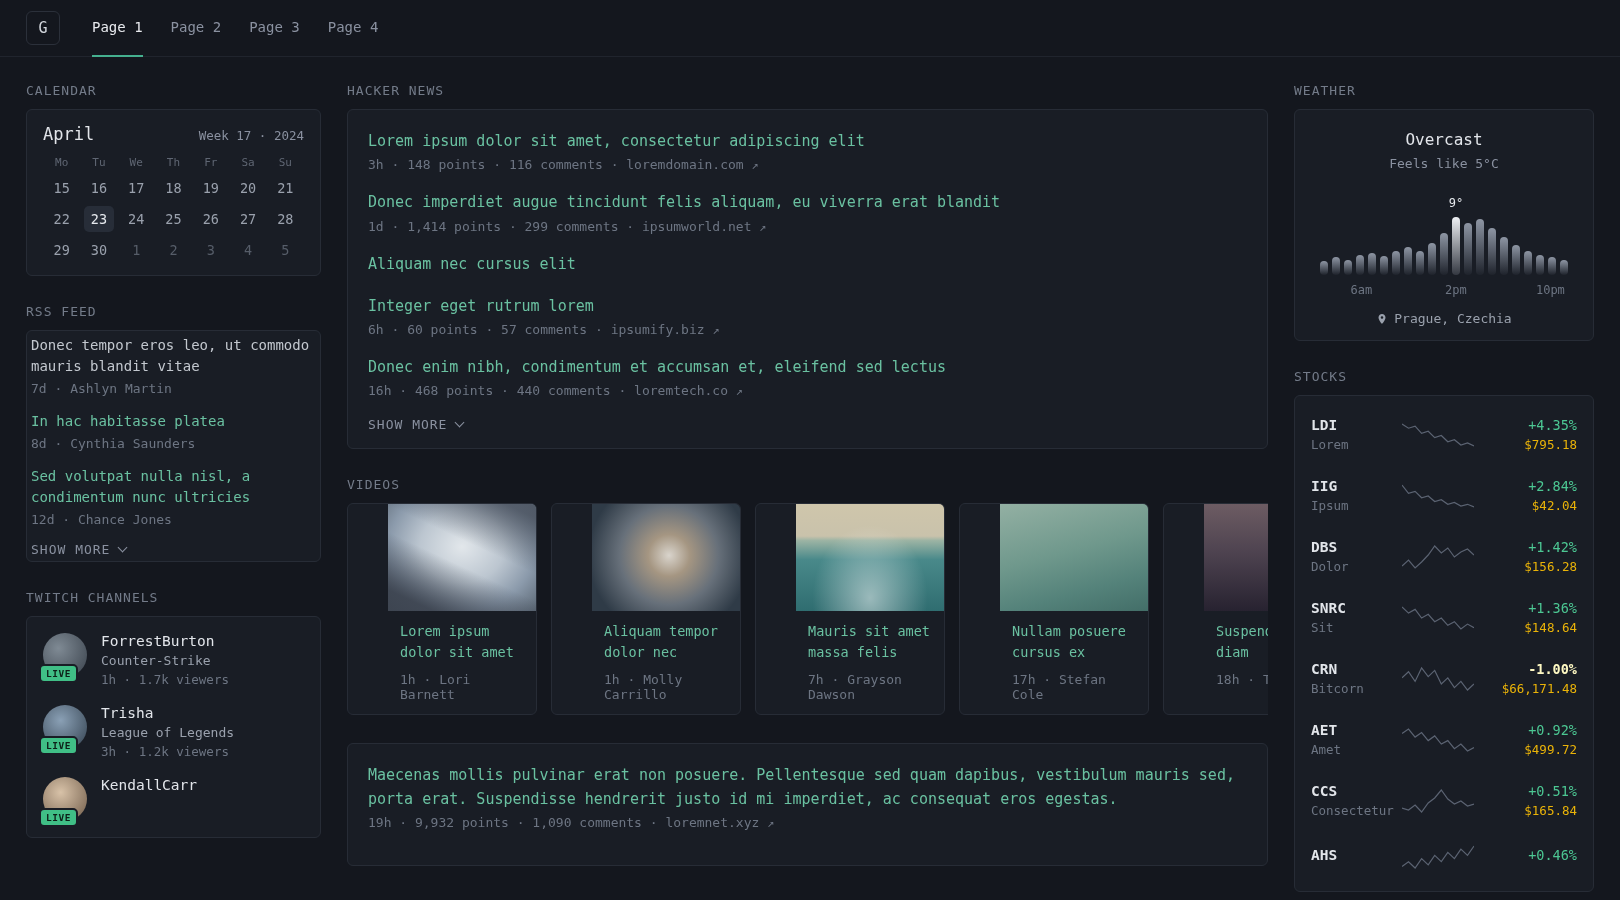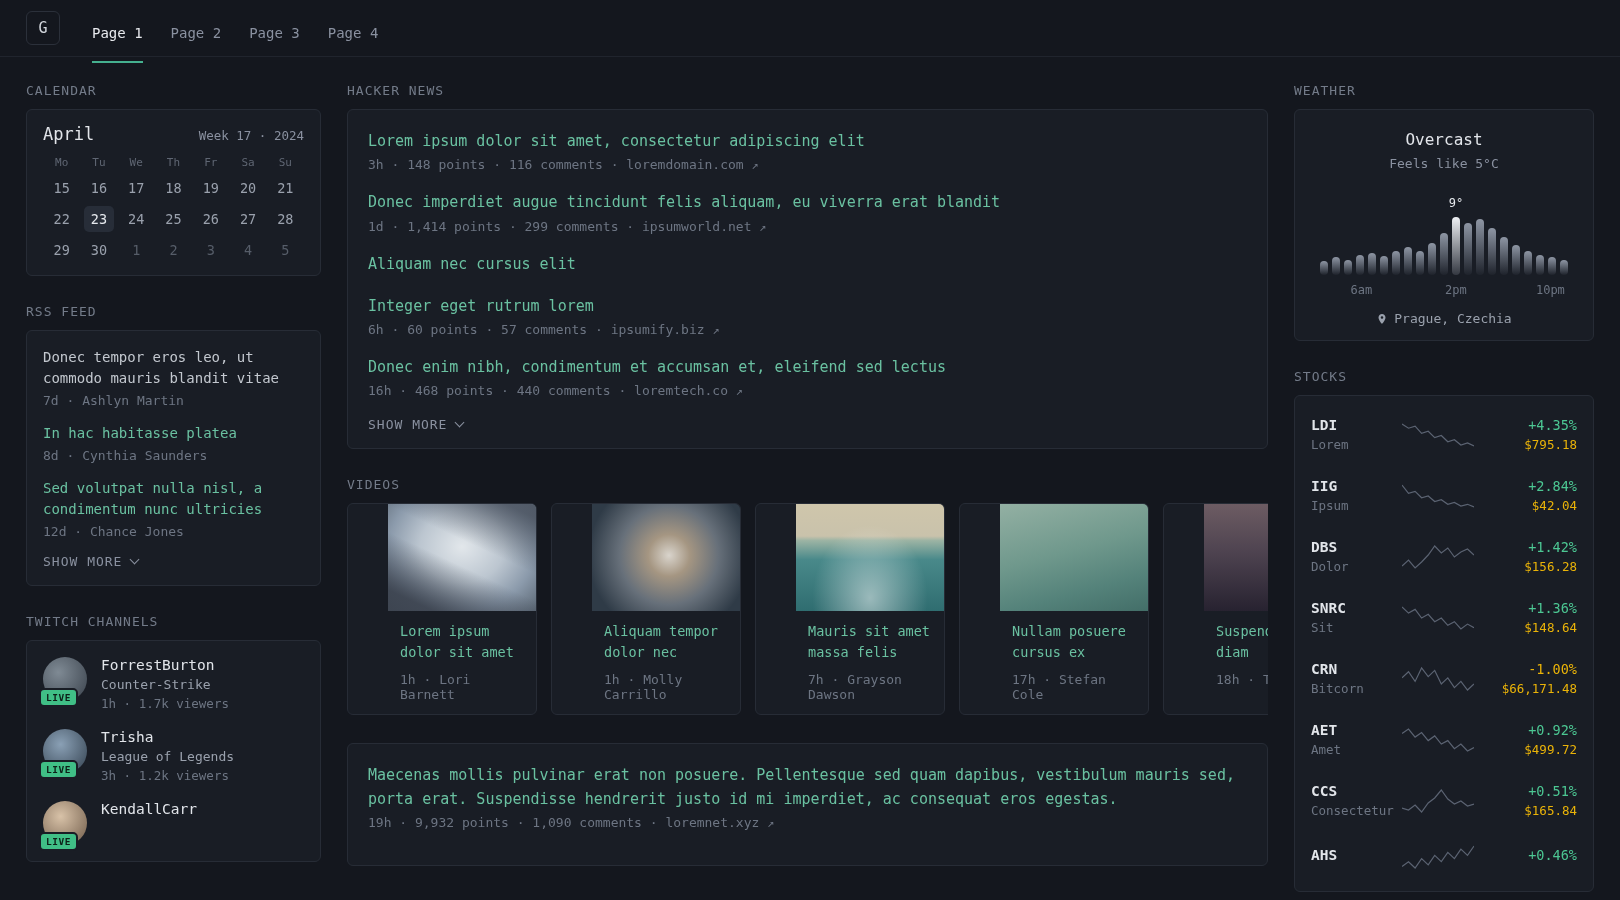--- a/index.html
+++ b/index.html
@@ -9,21 +9,21 @@
     background:#14171e; color:#d3d7dd;
     font-family:"DejaVu Sans Mono","Liberation Mono",monospace;
     font-size:14px;
   }
   a { text-decoration:none; }
 
   
   .topbar { display:flex; align-items:center; height:57px; padding:0 26px; gap:32px; border-bottom:1px solid #20242d; }
   .logo { width:34px; height:34px; border:1px solid #2b303a; border-radius:6px; display:flex; align-items:center; justify-content:center; font-size:15px; color:#d3d7dd; cursor:pointer; }
   .tabs { display:flex; gap:28px; height:57px; }
-  .tab { color:#8a91a0; display:flex; align-items:center; height:100%; border-bottom:2px solid transparent; cursor:pointer;margin-top:6px; }
+  .tab { color:#8a91a0; display:flex; align-items:center; height:100%; border-bottom:2px solid transparent; cursor:pointer; }
   .tab.active { color:#e8eaee; border-bottom-color:#45b08f; }
 
   
   .page { display:grid; grid-template-columns:295px minmax(0,1fr) 300px; gap:26px; padding:26px; align-items:start; }
   .widget { margin-bottom:28px; }
   .sec-title { font-size:13px; color:#737b89; letter-spacing:1px; margin:0 0 11px; font-weight:normal; }
   .card { background:#191d25; border:1px solid #272c36; border-radius:6px;padding-left:40px; }
 
   
   .cal-card { padding:14px 16px 12px; }
@@ -31,21 +31,21 @@
   .cal-month { font-size:17px; color:#e2e5ea; }
   .cal-week { font-size:12.5px; color:#8a91a0; }
   .cal-grid { display:grid; grid-template-columns:repeat(7,1fr); row-gap:5px; justify-items:center; }
   .cal-grid-head { margin-bottom:6px; }
   .cal-dow { font-size:11px; color:#5f6673; }
   .cal-day { font-size:13.5px; color:#9aa1ad; width:30px; height:26px; display:flex; align-items:center; justify-content:center; border-radius:5px; }
   .cal-day.today { background:#272d38; color:#e6e9ee; }
   .cal-day.muted { color:#565d69; }
 
   
-  .pad-card { padding:16px; }
+  .pad-card { padding:4px; }
   .rss-item { margin-bottom:15px; }
   .item-title { display:block; color:#c3c8cf; font-size:14px; line-height:1.5; cursor:pointer; }
   .item-title.link { color:#6ac1a1; }
   .meta { color:#6d7583; font-size:13px; margin-top:4px; }
   .show-more { background:none; border:none; color:#8a91a0; font:inherit; font-size:13px; letter-spacing:1px; display:flex; align-items:center; gap:9px; padding:0; cursor:pointer; margin-top:4px; }
   .chev { width:7px; height:7px; border-right:1.5px solid #8a91a0; border-bottom:1.5px solid #8a91a0; transform:rotate(45deg); display:inline-block; margin-top:-4px; }
 
   
   .twitch-card { padding:16px; display:flex; flex-direction:column; gap:18px; }
   .channel { display:flex; gap:14px; align-items:flex-start; cursor:pointer; }
@@ -97,21 +97,21 @@
   
   .stocks-card { padding:8px 16px; }
   .stock-row { display:flex; align-items:center; justify-content:space-between; padding:13px 0; cursor:pointer; }
   .s-left { width:88px; }
   .s-sym { font-weight:bold; font-size:14.5px; color:#e2e5ea; }
   .s-name { font-size:12.5px; color:#6d7583; margin-top:4px; }
   .spark { width:72px; height:26px; flex:none; }
   .s-right { width:100px; text-align:right; }
   .s-change { font-size:13.5px; }
   .s-change.pos { color:#4cc793; }
-  .s-change.neg { color:#eab308; }
+  .s-change.neg { color:#fef9c3;font-weight:bold; }
   .s-price { font-size:12.5px; color:#eab308; margin-top:4px; }
 </style>
 </head>
 <body>
 
 <header class="topbar">
   <div class="logo">G</div>
   <nav class="tabs">
 
       <a class="tab active">Page 1</a>

